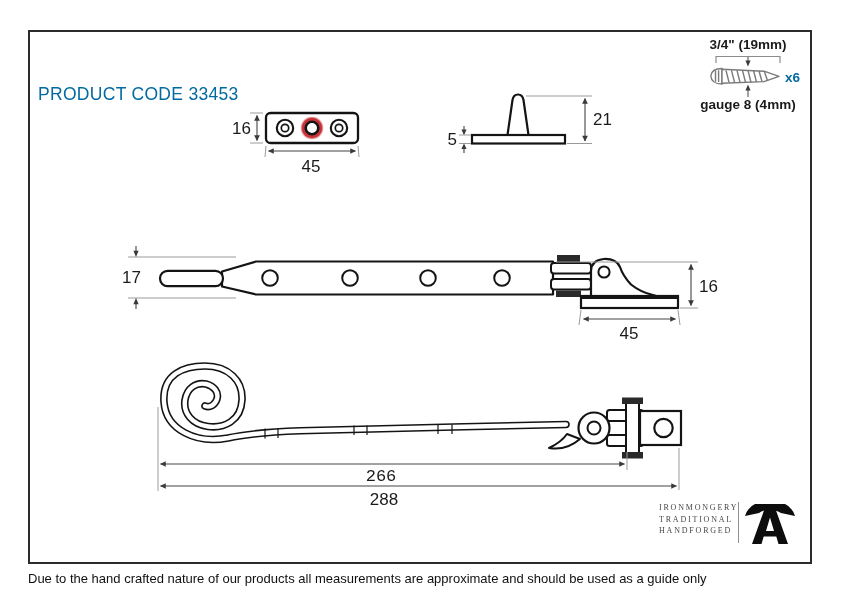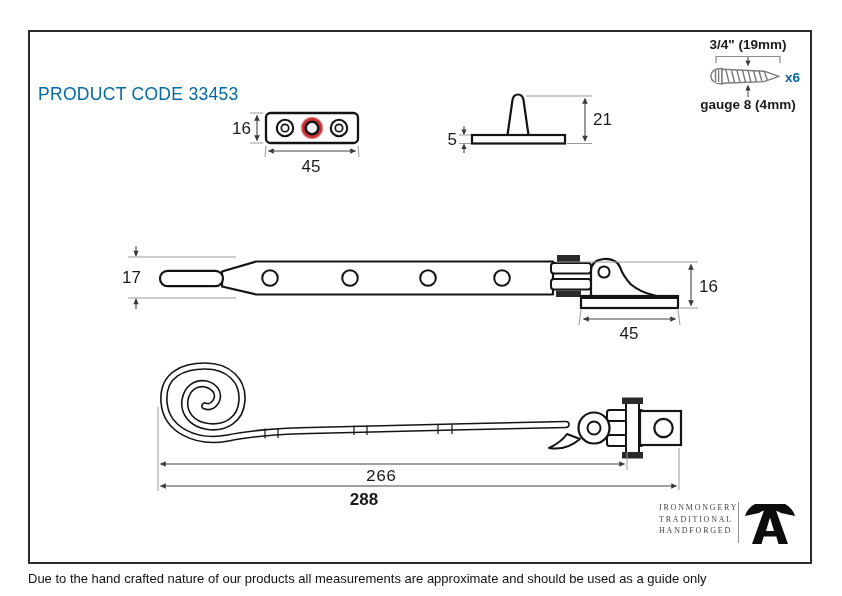--- a/index.html
+++ b/index.html
@@ -198,21 +198,21 @@
 <div class="abs dim center" style="left:311px;top:158px;">45</div>
 
 <div class="abs dim right" style="left:457px;top:131px;">5</div>
 <div class="abs dim" style="left:593px;top:111px;">21</div>
 
 <div class="abs dim right" style="left:129px;top:269px;margin-left:12px;">17</div>
 <div class="abs dim" style="left:699px;top:278px;">16</div>
 <div class="abs dim center" style="left:629px;top:325px;">45</div>
 
 <div class="abs dim center" style="left:381px;top:468px;font-family:Liberation Mono, monospace;">266</div>
-<div class="abs dim center" style="left:364px;top:491px;font-weight:bold;">288</div>
+<div class="abs dim center" style="left:384px;top:491px;">288</div>
 
 <div class="abs logo-text">
   <div>IRONMONGERY</div>
   <div>TRADITIONAL</div>
   <div>HANDFORGED</div>
 </div>
 <div class="abs logo-divider"></div>
 <svg class="abs" style="left:744px;top:500px;" width="52" height="46" viewBox="0 0 52 46">
   <path d="M1,16 Q4,7 11,4 L41,4 Q48,7 51,16 L37,13 Q31,9.5 26,9.5 Q20,9.5 15,13 Z" fill="#0d0d0d"></path>
   <path d="M20.5,9 L31.5,9 L44,44 L34.5,44 L32.3,36.5 L19.7,36.5 L17.5,44 L8,44 Z M26,17.5 L30,31 L22,31 Z" fill="#0d0d0d" fill-rule="evenodd"></path>

